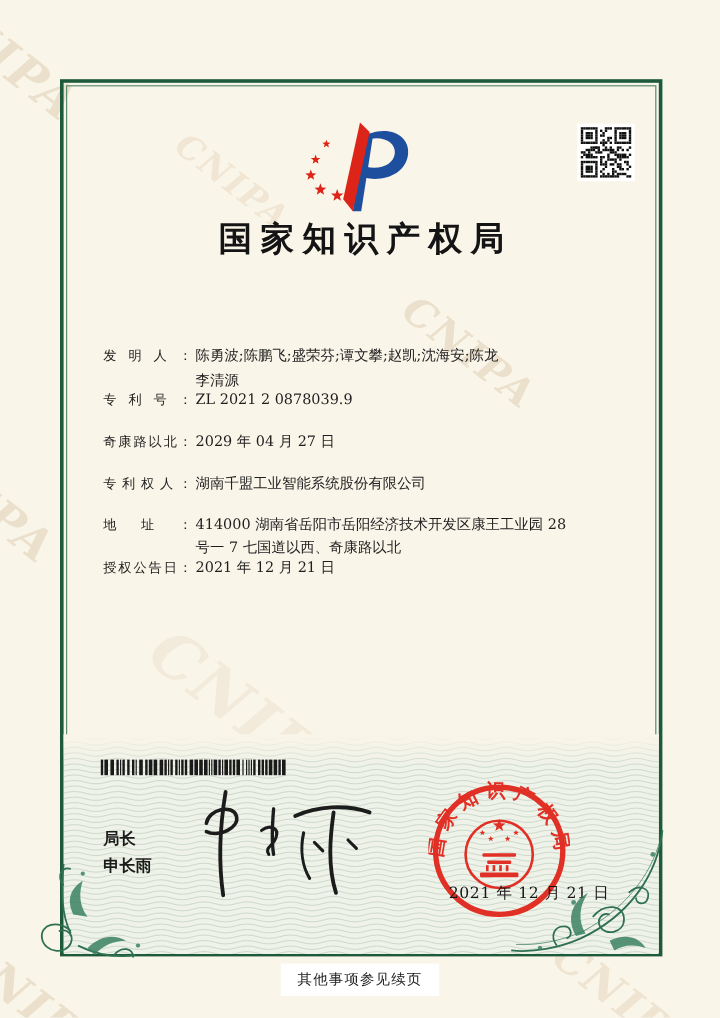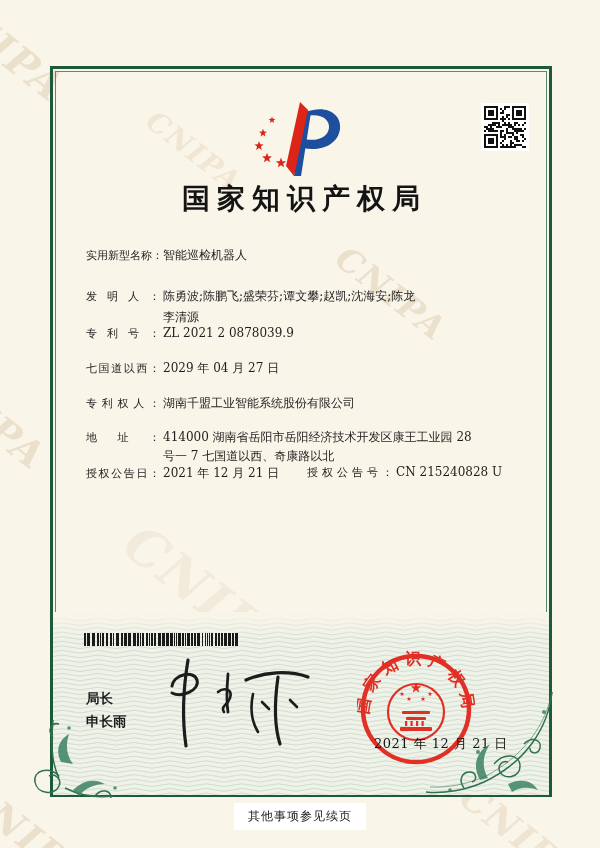--- a/index.html
+++ b/index.html
@@ -349,49 +349,43 @@
         <div style="position: absolute; left: 26px; top: 40px; width: 2px; height: 2px; background: rgb(17, 17, 17);"></div>
         <div style="position: absolute; left: 28px; top: 40px; width: 2px; height: 2px; background: rgb(17, 17, 17);"></div>
         <div style="position: absolute; left: 30px; top: 40px; width: 2px; height: 2px; background: rgb(17, 17, 17);"></div>
         <div style="position: absolute; left: 38px; top: 40px; width: 2px; height: 2px; background: rgb(17, 17, 17);"></div>
         <div style="position: absolute; left: 40px; top: 40px; width: 2px; height: 2px; background: rgb(17, 17, 17);"></div>
       </div>
     </div>
 
   <div class="title">国家知识产权局</div>
 
-  <div class="row" style="top:247px">
-    <span class="lbl">实用新型名称：</span><span class="val">智能巡检机器人</span>
-  </div>
   <div class="row" style="top:309px">
     <span class="cont">李清源</span>
   </div>
   <div class="row" style="top:288px">
     <span class="lbl">发明人：</span><span class="val">陈勇波;陈鹏飞;盛荣芬;谭文攀;赵凯;沈海安;陈龙</span>
   </div>
   <div class="row" style="top:326px">
     <span class="lbl">专利号：</span><span class="val">ZL 2021 2 0878039.9</span>
   </div>
   <div class="row" style="top:360px">
-    <span class="lbl">七国道以西：</span><span class="val">2029 年 04 月 27 日</span>
+    <span class="lbl">奇康路以北：</span><span class="val">2029 年 04 月 27 日</span>
   </div>
   <div class="row" style="top:395px">
     <span class="lbl">专利权人：</span><span class="val">湖南千盟工业智能系统股份有限公司</span>
   </div>
   <div class="row" style="top:429px">
     <span class="lbl">地址：</span><span class="val">414000 湖南省岳阳市岳阳经济技术开发区康王工业园 28</span>
   </div>
   <div class="row" style="top:448px">
     <span class="cont">号一 7 七国道以西、奇康路以北</span>
   </div>
   <div class="row" style="top:465px">
     <span class="lbl">授权公告日：</span><span class="val">2021 年 12 月 21 日</span>
-    <span class="grant2">
-      <span class="lbl2">授权公告号：</span><span class="val">CN 215240828 U</span>
-    </span>
   </div>
 
 
   <div class="barcode" id="barcode">
       <div style="width: 2px; background: rgb(26, 26, 26);"></div>
       <div style="width: 1px; background: transparent;"></div>
       <div style="width: 3px; background: rgb(26, 26, 26);"></div>
       <div style="width: 2px; background: transparent;"></div>
       <div style="width: 3px; background: rgb(26, 26, 26);"></div>
       <div style="width: 2px; background: transparent;"></div>

